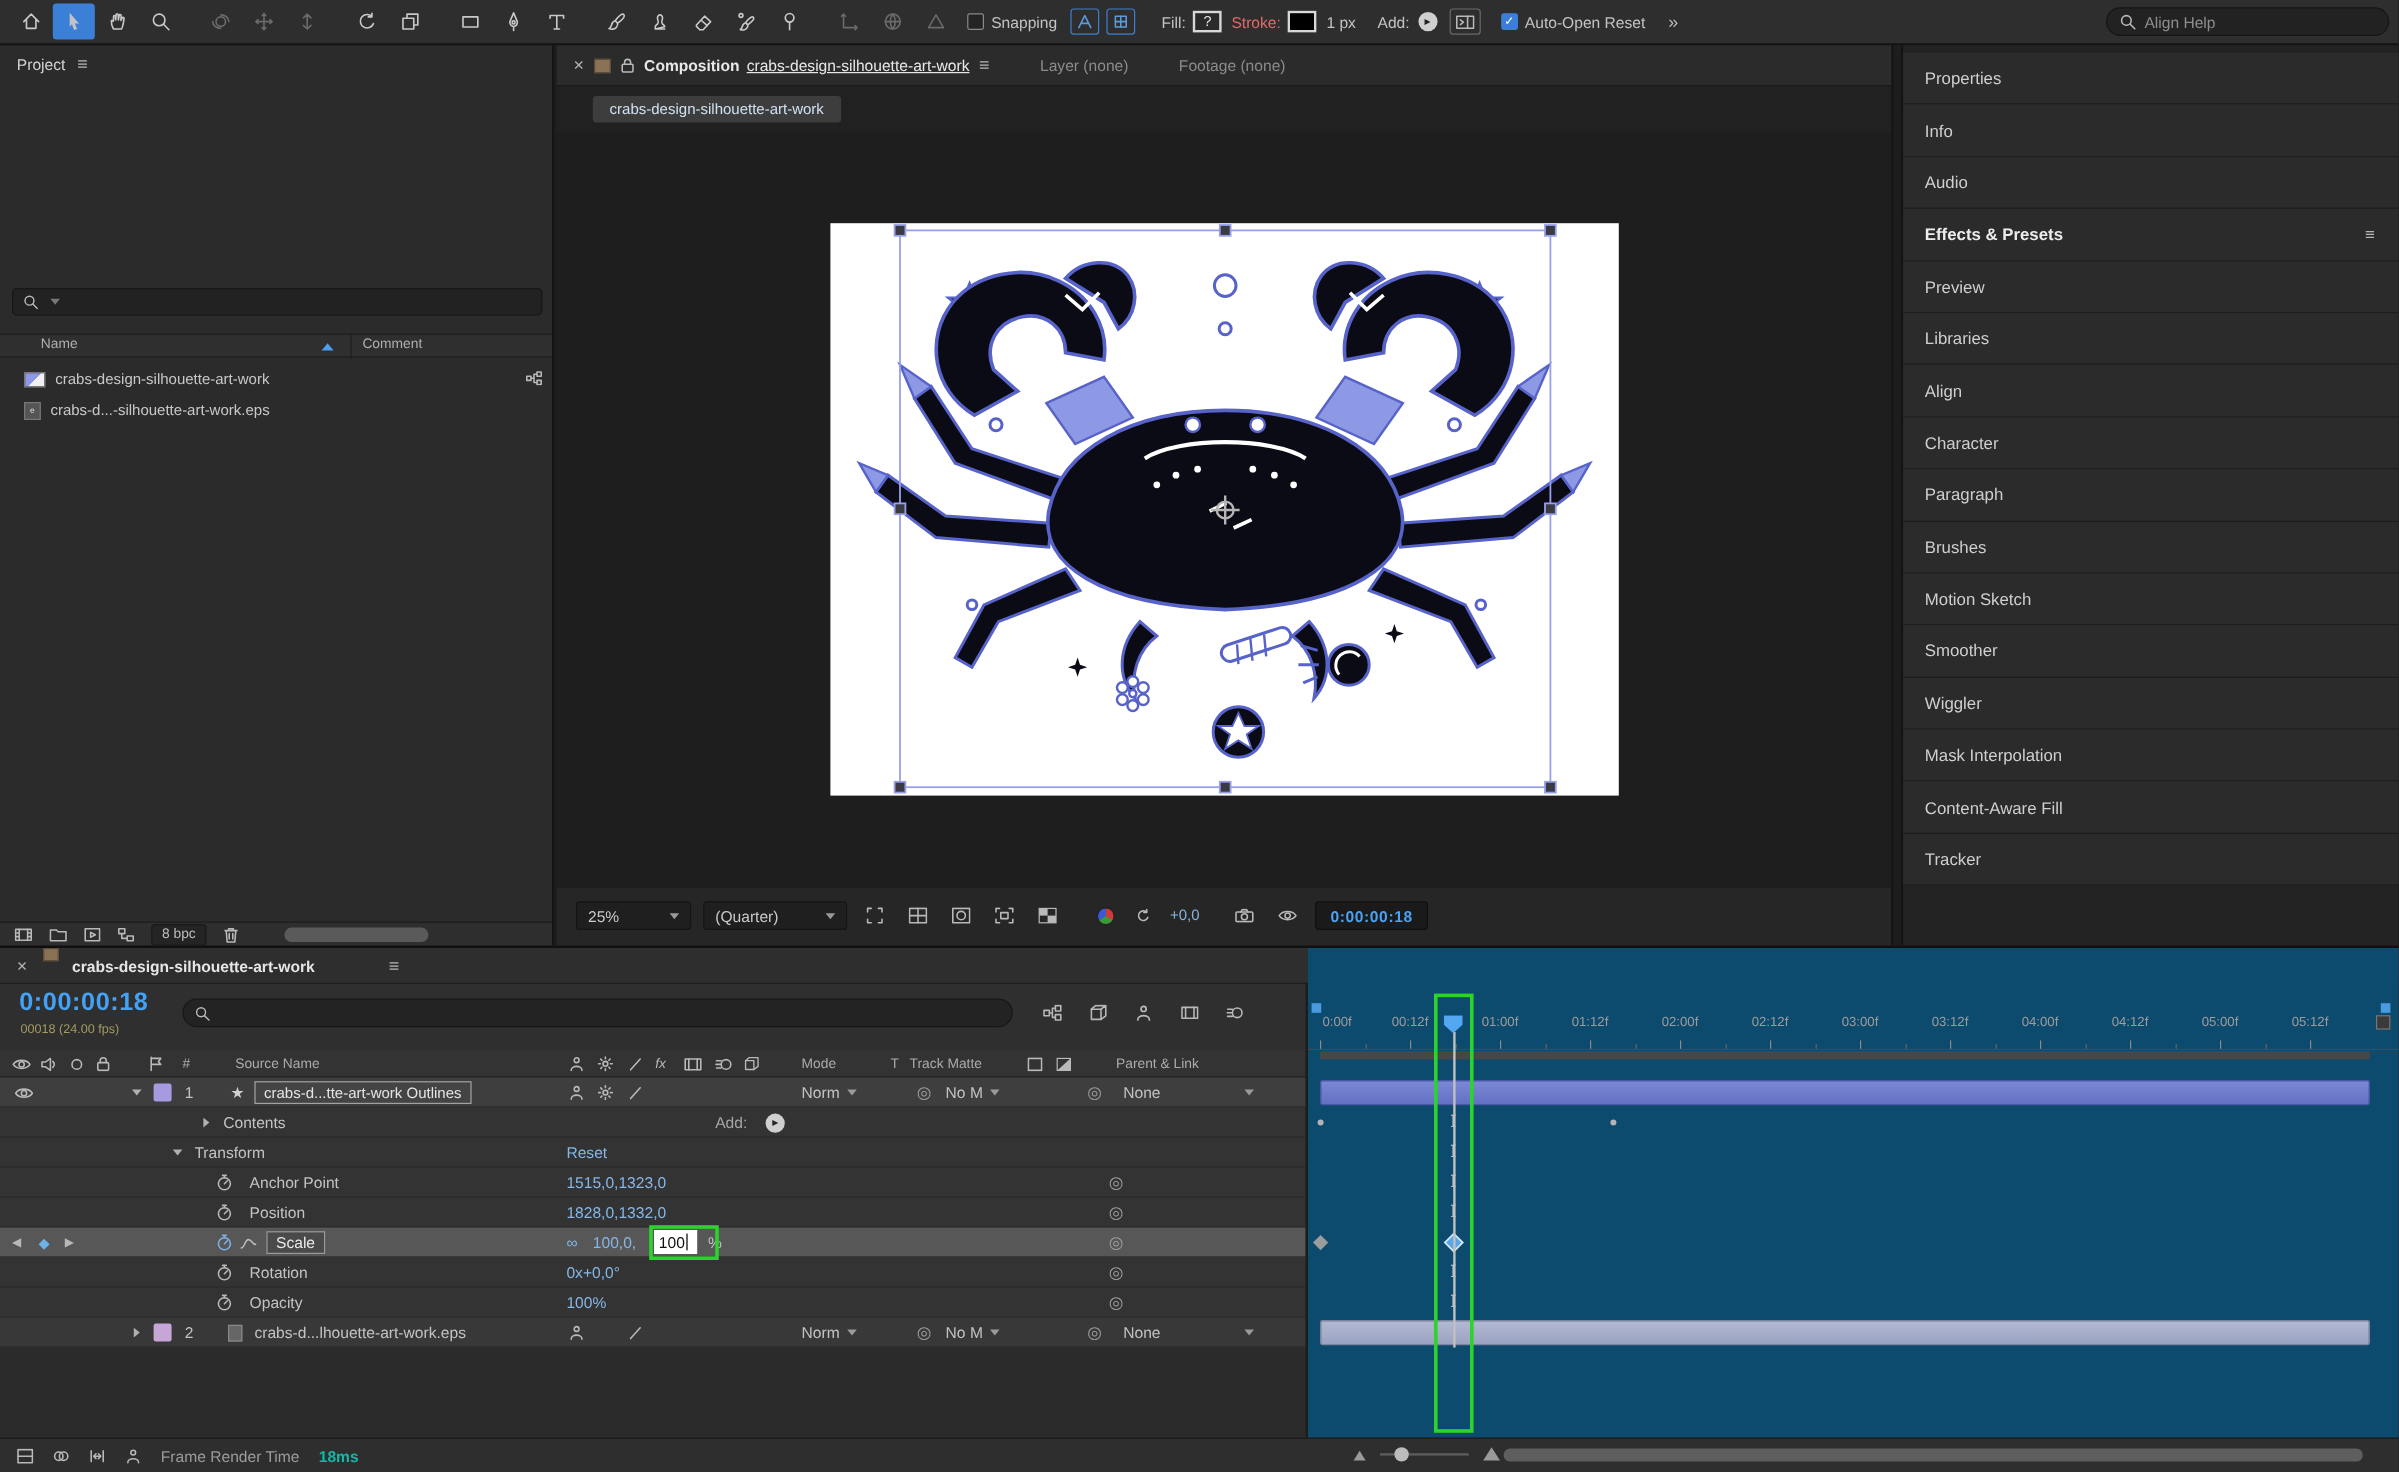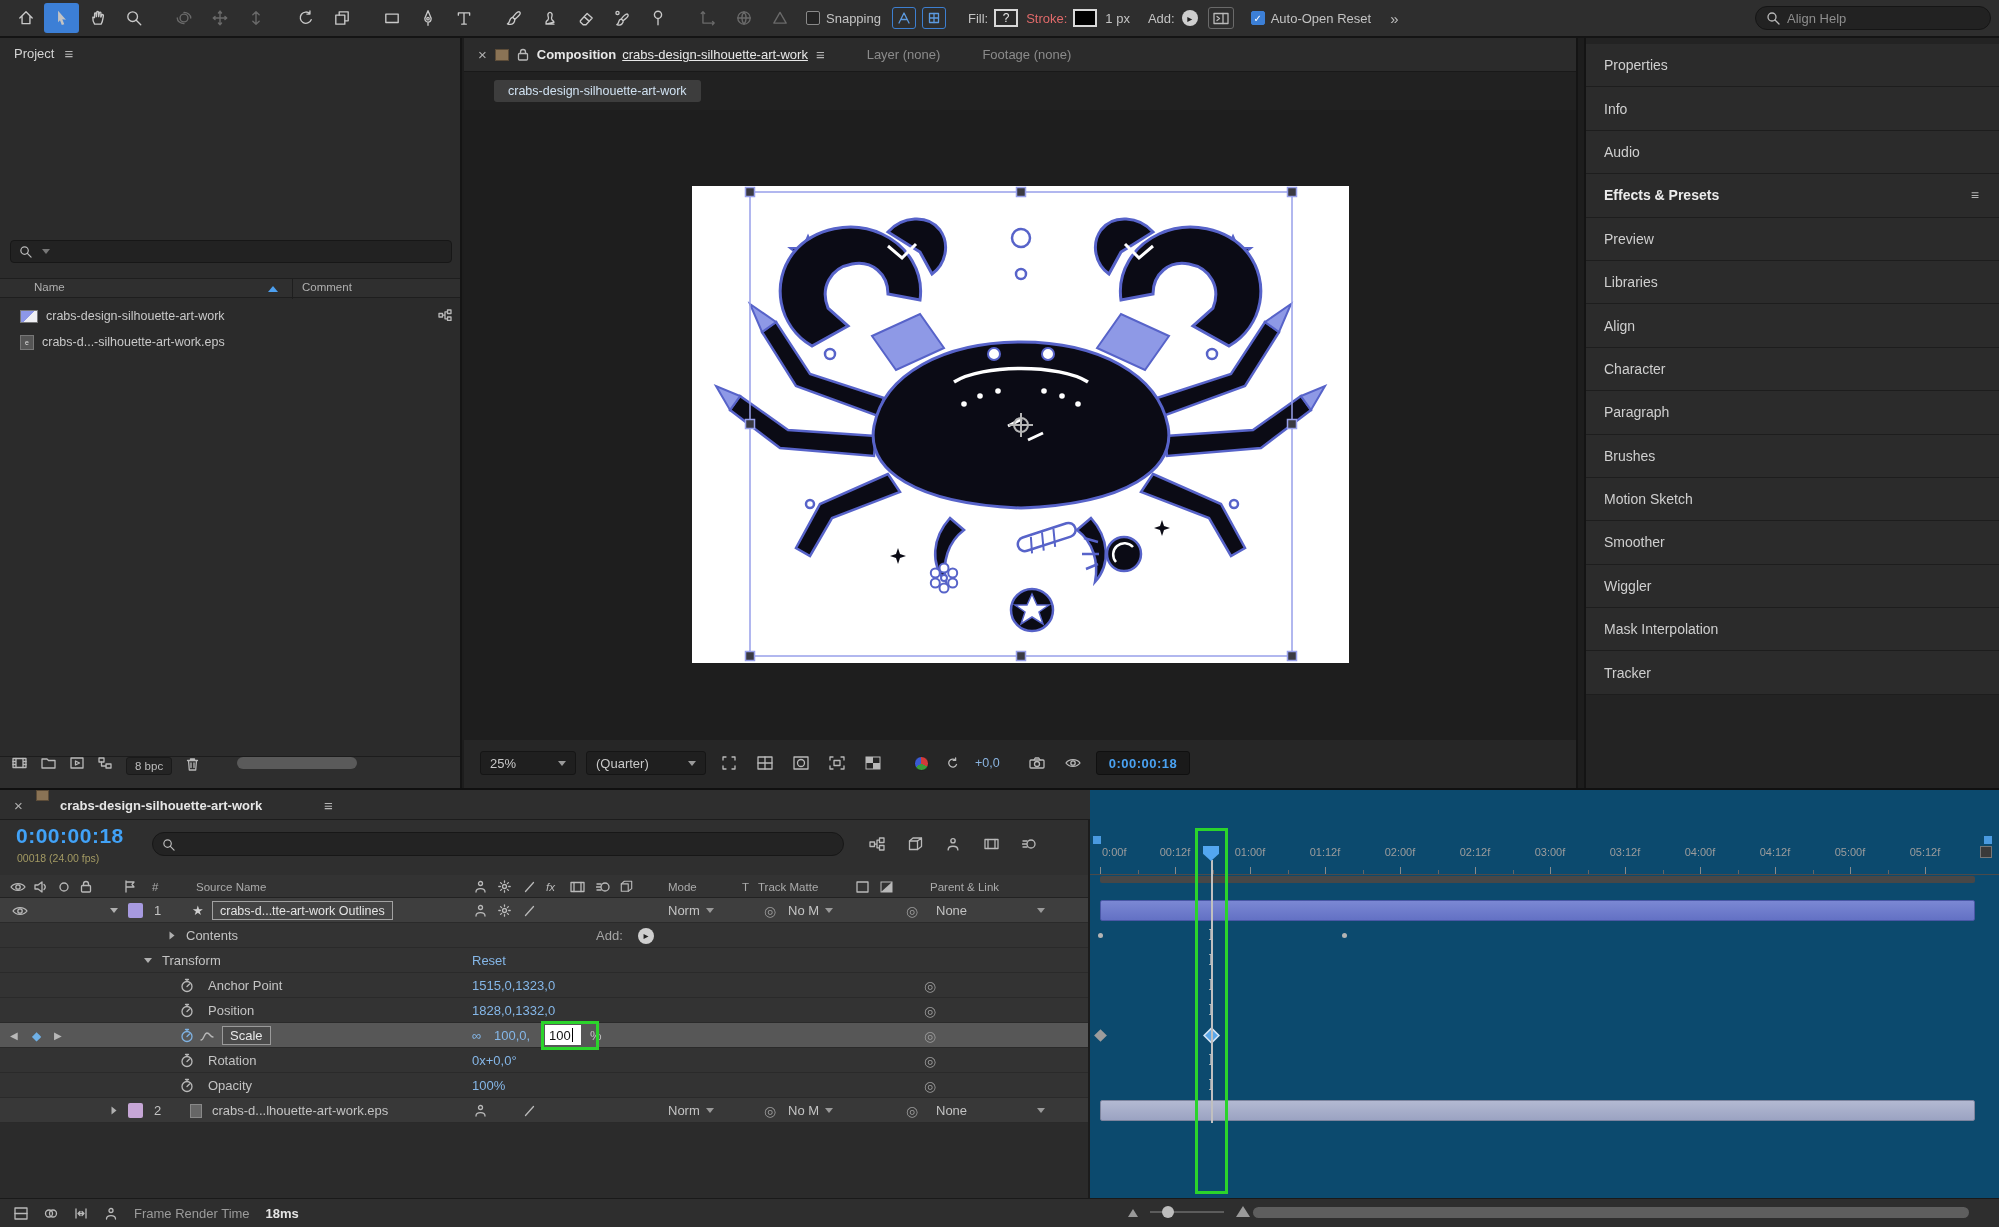--- a/index.html
+++ b/index.html
@@ -35,21 +35,21 @@
 #project-panel{position:absolute;top:38px;left:0;width:462px;height:750px;background:#2b2b2b;border-right:2px solid #141414}
 .pp-head{height:30px;display:flex;align-items:center;gap:10px;padding:0 14px;color:#d4d4d4}
 .menu-glyph{color:#b5b5b5;font-size:15px}
 .pp-search{position:absolute;left:10px;top:202px;width:442px;height:23px;background:#222;border:1px solid #171717;border-radius:4px;display:flex;align-items:center;gap:4px;padding:0 8px}
 .pp-cols{position:absolute;left:0;top:240px;width:100%;height:20px;background:#2f2f2f;border-top:1px solid #1e1e1e;border-bottom:1px solid #1e1e1e;font-size:11.5px;color:#b0b0b0}
 .pp-cols .cdiv{position:absolute;left:292px;top:0;width:1px;height:20px;background:#1e1e1e}
 .sortup{position:absolute;left:268px;top:7px;width:0;height:0;border-left:5px solid transparent;border-right:5px solid transparent;border-bottom:6px solid #4da0f0}
 .pp-row{position:absolute;left:0;width:100%;height:24px;display:flex;align-items:center;gap:8px;padding-left:20px;font-size:12.5px;color:#c8c8c8}
 .thumb-comp{width:18px;height:13px;border:1px solid #777;background:linear-gradient(135deg,#8d98e8 0 50%,#f0f0f4 50% 100%)}
 .thumb-eps{width:14px;height:15px;border:1px solid #777;background:#555;font-size:7px;color:#ddd;display:flex;align-items:center;justify-content:center}
-.pp-bottom{position:absolute;left:0;bottom:0;width:100%;height:32px;background:#2e2e2e;border-top:1px solid #1c1c1c;display:flex;align-items:flex-start;gap:14px;padding:0 12px}
+.pp-bottom{position:absolute;left:0;bottom:0;width:100%;height:20px;background:#2e2e2e;border-top:1px solid #1c1c1c;display:flex;align-items:center;gap:14px;padding:0 12px}
 .bpc{background:#242424;border:1px solid #1a1a1a;border-radius:3px;padding:2px 8px;font-size:11.5px;color:#bdbdbd}
 .pp-scroll{width:120px;height:12px;border-radius:6px;background:#5a5a5a;margin-left:24px}
 
 #comp-panel{position:absolute;top:38px;left:464px;width:1114px;height:750px;background:#262626;border-right:2px solid #141414}
 .cp-tabs{height:34px;display:flex;align-items:center;gap:8px;padding:0 14px;background:#2b2b2b;border-bottom:1px solid #191919}
 .cp-tabname{color:#e8e8e8}
 .cp-tabname b{font-weight:bold}
 .cp-tabname .uname{text-decoration:underline;margin-left:6px}
 .dimtab{color:#8b8b8b;margin-left:34px}
 .doc-ic{width:14px;height:12px;background:#8a7355;border:1px solid #5c4c38}
@@ -111,21 +111,21 @@
 .kdot{position:absolute;width:5px;height:5px;border-radius:50%;background:#b4b4b4}
 .kf{position:absolute;width:9px;height:9px;transform:rotate(45deg);background:#9c9c9c}
 .kf.sel{background:#5aa7e8;box-shadow:0 0 0 1.5px #d7e7f8}
 .ibeam{position:absolute;width:14px;text-align:center;font-family:"DejaVu Serif","Liberation Serif",serif;color:#c4c4c4;font-size:14px;line-height:1}
 .ph-line{position:absolute;left:121px;top:70px;width:1.5px;height:263px;background:#c0c0c0}
 .ph-head{position:absolute;left:113px;top:56px;width:16px;height:15px;background:#53a7f0;clip-path:polygon(0 0,100% 0,100% 52%,50% 100%,0 52%)}
 .navsq{position:absolute;top:46px;width:8px;height:8px;background:#4a9ae0}
 .anno{position:absolute;border:3px solid #2bd42b;z-index:60;pointer-events:none}
 .tl-status{position:absolute;left:0;bottom:0;width:100%;height:29px;background:#2e2e2e;border-top:1px solid #1a1a1a;display:flex;align-items:center;padding:0 14px;gap:16px}
 .rt-label{color:#9b9b9b}
-.rt-val{color:#e5e5e5;font-weight:bold}
+.rt-val{color:#14b8a6;font-weight:bold}
 .zoom-slider{position:absolute;right:749px;bottom:8px;width:122px;height:14px}
 .zs-track{position:absolute;left:22px;top:6px;width:74px;height:2px;background:#5c5c5c}
 .zs-knob{position:absolute;left:34px;top:1px;width:12px;height:12px;border-radius:50%;background:#bdbdbd}
 .mtn{position:absolute;width:0;height:0;border-left:5px solid transparent;border-right:5px solid transparent;border-bottom:8px solid #9a9a9a}
 .mtn.big{border-left-width:7px;border-right-width:7px;border-bottom-width:11px}
 .hscroll{position:absolute;right:30px;bottom:9px;width:716px;height:11px;border-radius:6px;background:#5e5e5e}
 </style>
 </head>
 <body>
 
@@ -581,20 +581,23 @@
         <div class="rp-item">
           <span>Smoother</span>
         </div>
         <div class="rp-item">
           <span>Wiggler</span>
         </div>
         <div class="rp-item">
           <span>Mask Interpolation</span>
         </div>
         <div class="rp-item">
+          <span>Content-Aware Fill</span>
+        </div>
+        <div class="rp-item">
           <span>Tracker</span>
         </div>
       </div>
   </div>
 
   <div id="timeline">
     <div class="tl-tabbar">
       <span style="left:14px;color:#b0b0b0;font-size:15px">×</span>
       <span style="left:36px">
           <span style="width:13px;height:11px;background:#8a7355;border:1px solid #5c4c38;display:inline-block"></span>

